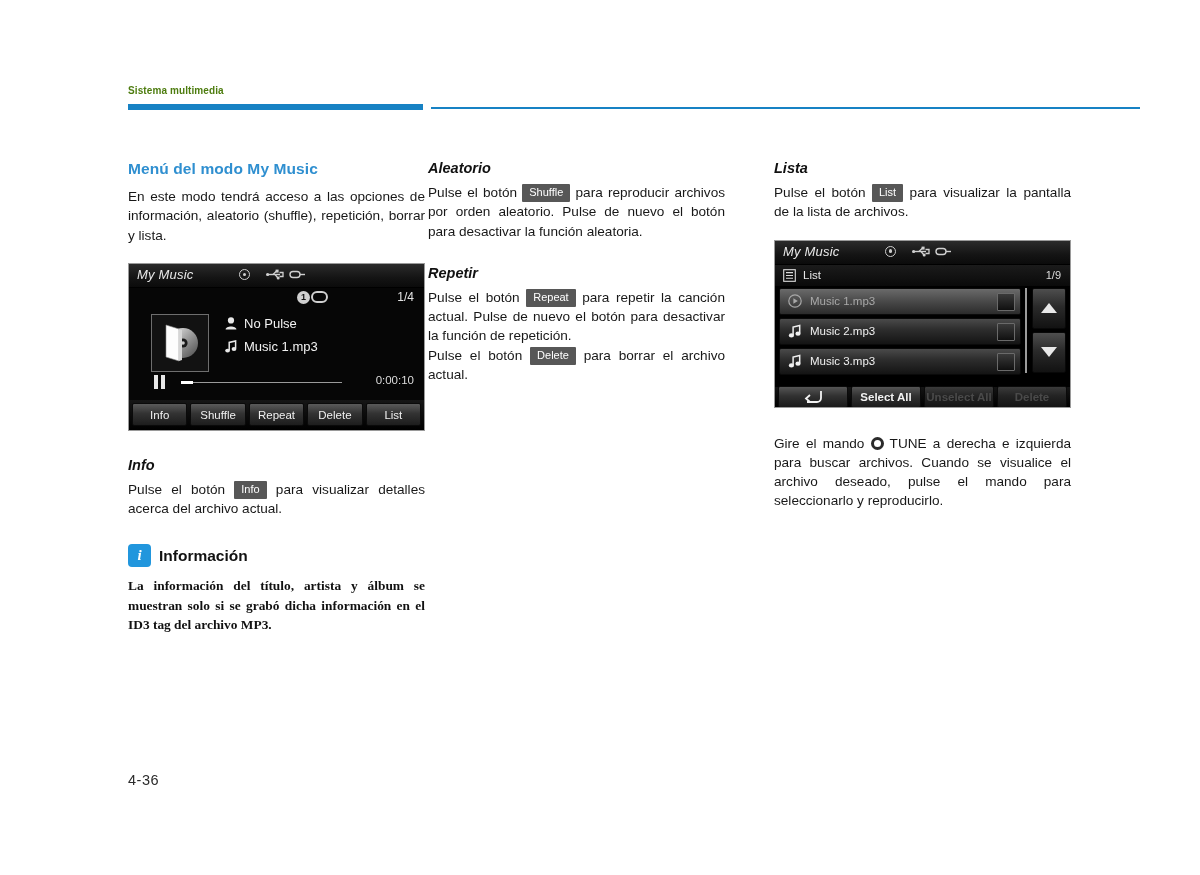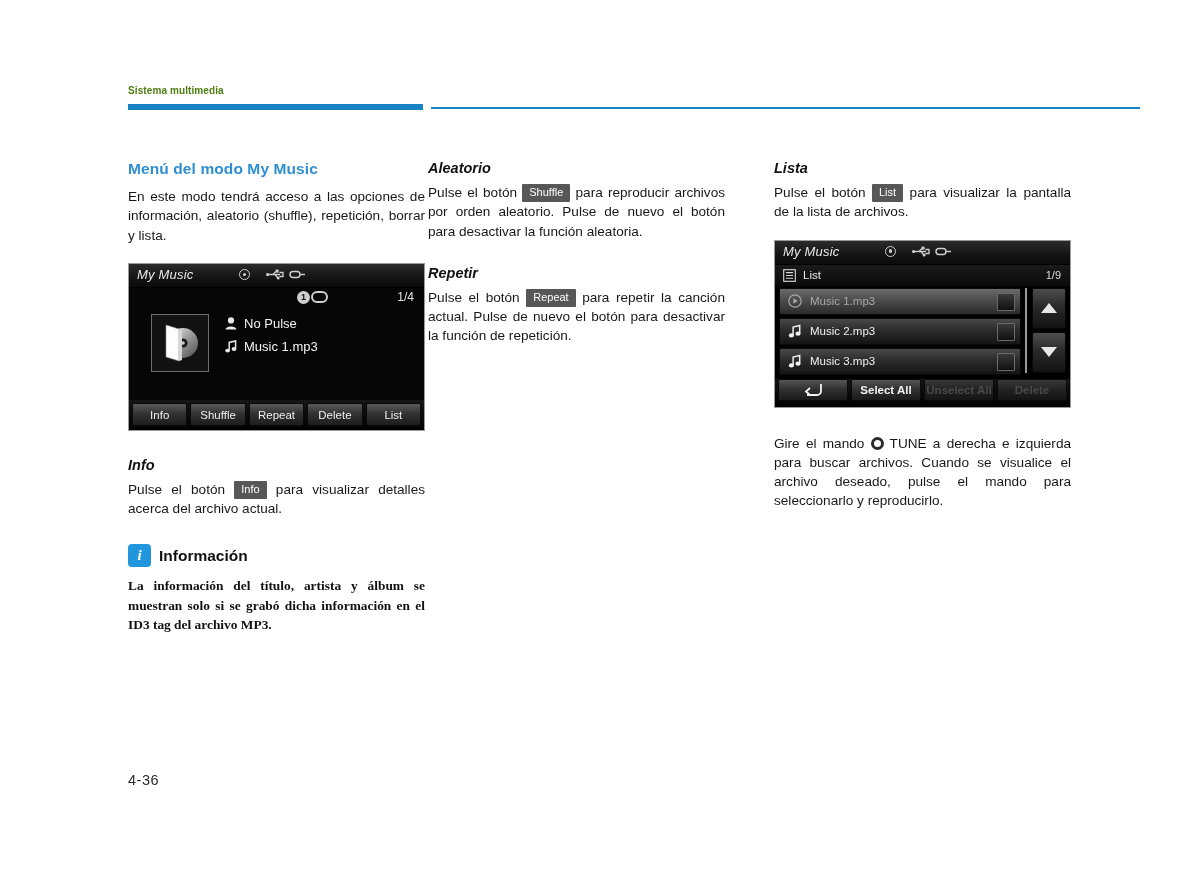--- a/index.html
+++ b/index.html
@@ -201,23 +201,23 @@
     width:34px; height:41px; margin-bottom:3px; border-radius:2px;
     background:linear-gradient(to bottom,#4e4e4e 0%,#2a2a2a 45%,#121212 100%);
     border:1px solid #080808;
     display:flex; align-items:center; justify-content:center;
   }
   .tri-up { width:0;height:0;border-left:8px solid transparent;border-right:8px solid transparent;border-bottom:10px solid #e8e8e8; }
   .tri-dn { width:0;height:0;border-left:8px solid transparent;border-right:8px solid transparent;border-top:10px solid #e8e8e8; }
   .list-divider { position:absolute; left:250px; top:2px; width:2px; height:85px; background:#cfcfcf; opacity:.75; }
 
   .list-btnbar {
-    position:absolute; left:0; right:0; bottom:0; height:28px;
+    position:absolute; left:0; right:0; bottom:0; height:20px;
     background:linear-gradient(to bottom,#141414,#000);
-    display:flex; padding:0 3px; gap:3px;
+    display:flex; align-items:center; padding:0 3px; gap:3px;
   }
   .lbtn {
     flex:1; height:22px; border-radius:2px;
     background:linear-gradient(to bottom,#555 0%,#313131 45%,#1a1a1a 100%);
     border:1px solid #0a0a0a; color:#f2f2f2; font-size:11.5px; font-weight:bold;
     display:flex; align-items:center; justify-content:center;
   }
   .lbtn.disabled { color:#4a4a4a; background:linear-gradient(to bottom,#3a3a3a 0%,#232323 45%,#141414 100%); }
 
   
@@ -305,20 +305,31 @@
         <div class="meta-line">
           <svg width="12" height="13" viewBox="0 0 12 13">
             <path d="M4.2 10.2 V2.4 L10.6 0.9 V8.6" stroke="#e8e8e8" stroke-width="1.5" fill="none"></path>
             <ellipse cx="2.6" cy="10.6" rx="2.4" ry="1.9" fill="#e8e8e8"></ellipse>
             <ellipse cx="9" cy="9" rx="2.4" ry="1.9" fill="#e8e8e8"></ellipse>
           </svg>
           <span>Music 1.mp3</span>
         </div>
       </div>
 
+      <div class="transport">
+        <div class="pause-ic">
+            <i></i>
+            <i></i>
+          </div>
+        <div class="prog-wrap">
+          <div class="prog-track"></div>
+          <div class="prog-fill"></div>
+        </div>
+        <div class="time">0:00:10</div>
+      </div>
     </div>
 
     <div class="dev-btnbar">
       <div class="dev-btn">Info</div>
       <div class="dev-btn">Shuffle</div>
       <div class="dev-btn">Repeat</div>
       <div class="dev-btn">Delete</div>
       <div class="dev-btn">List</div>
     </div>
   </div>
@@ -344,20 +355,23 @@
   <h3 class="sub">Aleatorio</h3>
   <p class="body"><span>Pulse el botón</span>
     <span class="key">Shuffle</span>
     <span>para reproducir archivos por orden aleatorio. Pulse de nuevo el botón para desactivar la función aleatoria.</span></p>
 
   <h3 class="sub">Repetir</h3>
   <p class="body"><span>Pulse el botón</span>
     <span class="key">Repeat</span>
     <span>para repetir la canción actual. Pulse de nuevo el botón para desactivar la función de repetición.</span></p>
 
+  <p class="body"><span>Pulse el botón</span>
+    <span class="key">Delete</span>
+    <span>para borrar el archivo actual.</span></p>
 </div>
 
 <div class="col col-3">
 
   <h3 class="sub">Lista</h3>
   <p class="body"><span>Pulse el botón</span>
     <span class="key">List</span>
     <span>para visualizar la pantalla de la lista de archivos.</span></p>
 
   <div class="gap-md"></div>

